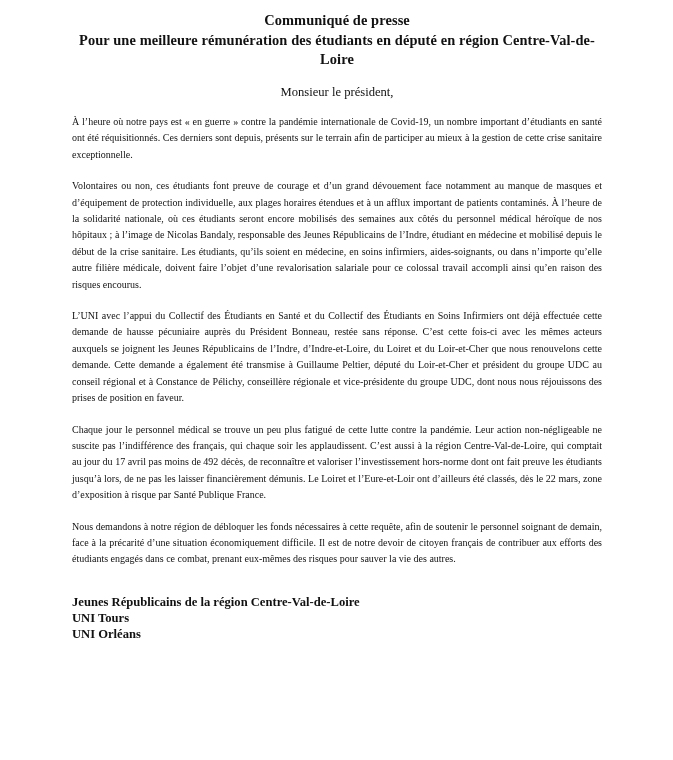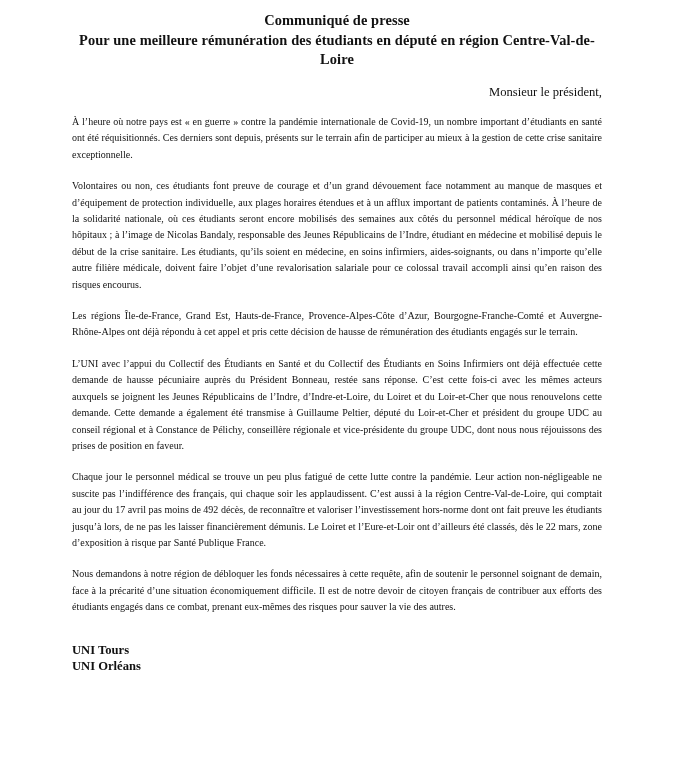--- a/index.html
+++ b/index.html
@@ -34,21 +34,21 @@
   .title-block .line-1 {
     display: block;
   }
   .title-block .line-2 {
     display: block;
   }
   .salutation {
     font-size: 12.6px;
     line-height: 16.5px;
     margin: 0 0 14px 0;
-    text-align: right;
+    text-align: center;
   }
   p.body-par {
     font-size: 10px;
     line-height: 16.4px;
     text-align: justify;
     text-justify: inter-word;
     margin: 0 0 15px 0;
     hyphens: manual;
   }
   p.body-par:last-of-type {
@@ -72,24 +72,24 @@
 
   <div class="title-block">
     <span class="line-1">Communiqué de presse</span>
     <span class="line-2">Pour une meilleure rémunération des étudiants en député en région Centre-Val-de-Loire</span>
   </div>
 
   <div class="salutation">Monsieur le président,</div>
 
   <p class="body-par">À l’heure où notre pays est « en guerre » contre la pandémie internationale de Covid-19, un nombre important d’étudiants en santé ont été réquisitionnés. Ces derniers sont depuis, présents sur le terrain afin de participer au mieux à la gestion de cette crise sanitaire exceptionnelle.</p>
   <p class="body-par">Volontaires ou non, ces étudiants font preuve de courage et d’un grand dévouement face notamment au manque de masques et d’équipement de protection individuelle, aux plages horaires étendues et à un afflux important de patients contaminés. À l’heure de la solidarité nationale, où ces étudiants seront encore mobilisés des semaines aux côtés du personnel médical héroïque de nos hôpitaux ; à l’image de Nicolas Bandaly, responsable des Jeunes Républicains de l’Indre, étudiant en médecine et mobilisé depuis le début de la crise sanitaire. Les étudiants, qu’ils soient en médecine, en soins infirmiers, aides-soignants, ou dans n’importe qu’elle autre filière médicale, doivent faire l’objet d’une revalorisation salariale pour ce colossal travail accompli ainsi qu’en raison des risques encourus.</p>
-  <p class="body-par">Les régions Île-de-France, Grand Est, Hauts-de-France, Provence-Alpes-Côte d’Azur, Bourgogne-Franche-Comté et Auvergne-Rhône-Alpes ont déjà répondu à cet appel et pris cette décision de hausse de rémunération des étudiants engagés sur le terrain.</p>
   <p class="body-par">L’UNI avec l’appui du Collectif des Étudiants en Santé et du Collectif des Étudiants en Soins Infirmiers ont déjà effectuée cette demande de hausse pécuniaire auprès du Président Bonneau, restée sans réponse. C’est cette fois-ci avec les mêmes acteurs auxquels se joignent les Jeunes Républicains de l’Indre, d’Indre-et-Loire, du Loiret et du Loir-et-Cher que nous renouvelons cette demande. Cette demande a également été transmise à Guillaume Peltier, député du Loir-et-Cher et président du groupe UDC au conseil régional et à Constance de Pélichy, conseillère régionale et vice-présidente du groupe UDC, dont nous nous réjouissons des prises de position en faveur.</p>
   <p class="body-par">Chaque jour le personnel médical se trouve un peu plus fatigué de cette lutte contre la pandémie. Leur action non-négligeable ne suscite pas l’indifférence des français, qui chaque soir les applaudissent. C’est aussi à la région Centre-Val-de-Loire, qui comptait au jour du 17 avril pas moins de 492 décès, de reconnaître et valoriser l’investissement hors-norme dont ont fait preuve les étudiants jusqu’à lors, de ne pas les laisser financièrement démunis. Le Loiret et l’Eure-et-Loir ont d’ailleurs été classés, dès le 22 mars, zone d’exposition à risque par Santé Publique France.</p>
   <p class="body-par">Nous demandons à notre région de débloquer les fonds nécessaires à cette requête, afin de soutenir le personnel soignant de demain, face à la précarité d’une situation économiquement difficile. Il est de notre devoir de citoyen français de contribuer aux efforts des étudiants engagés dans ce combat, prenant eux-mêmes des risques pour sauver la vie des autres.</p>
 
   <div class="signature">
+    <span class="sig-line">Jeunes Républicains de la région Centre-Val-de-Loire</span>
     <span class="sig-line">UNI Tours</span>
     <span class="sig-line">UNI Orléans</span>
 
   </div>
 
 </div>
 
 </body></html>

